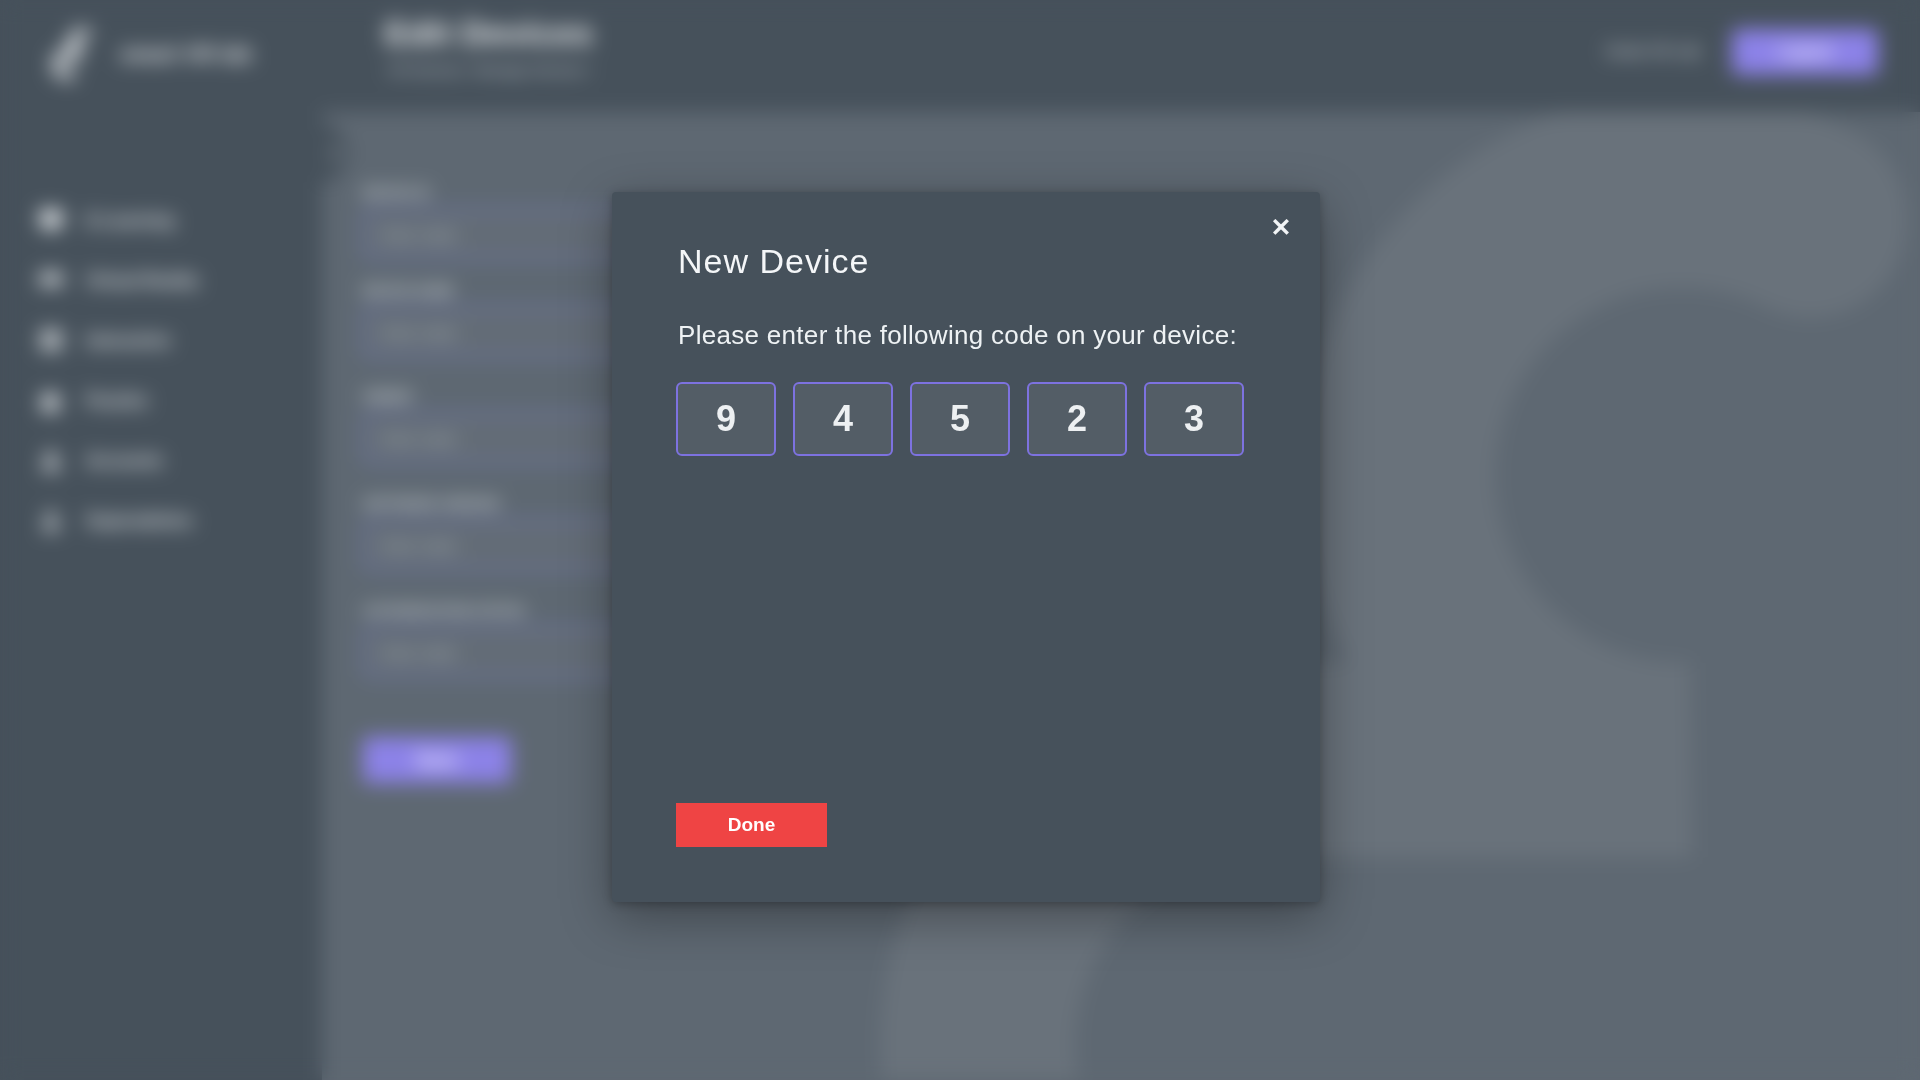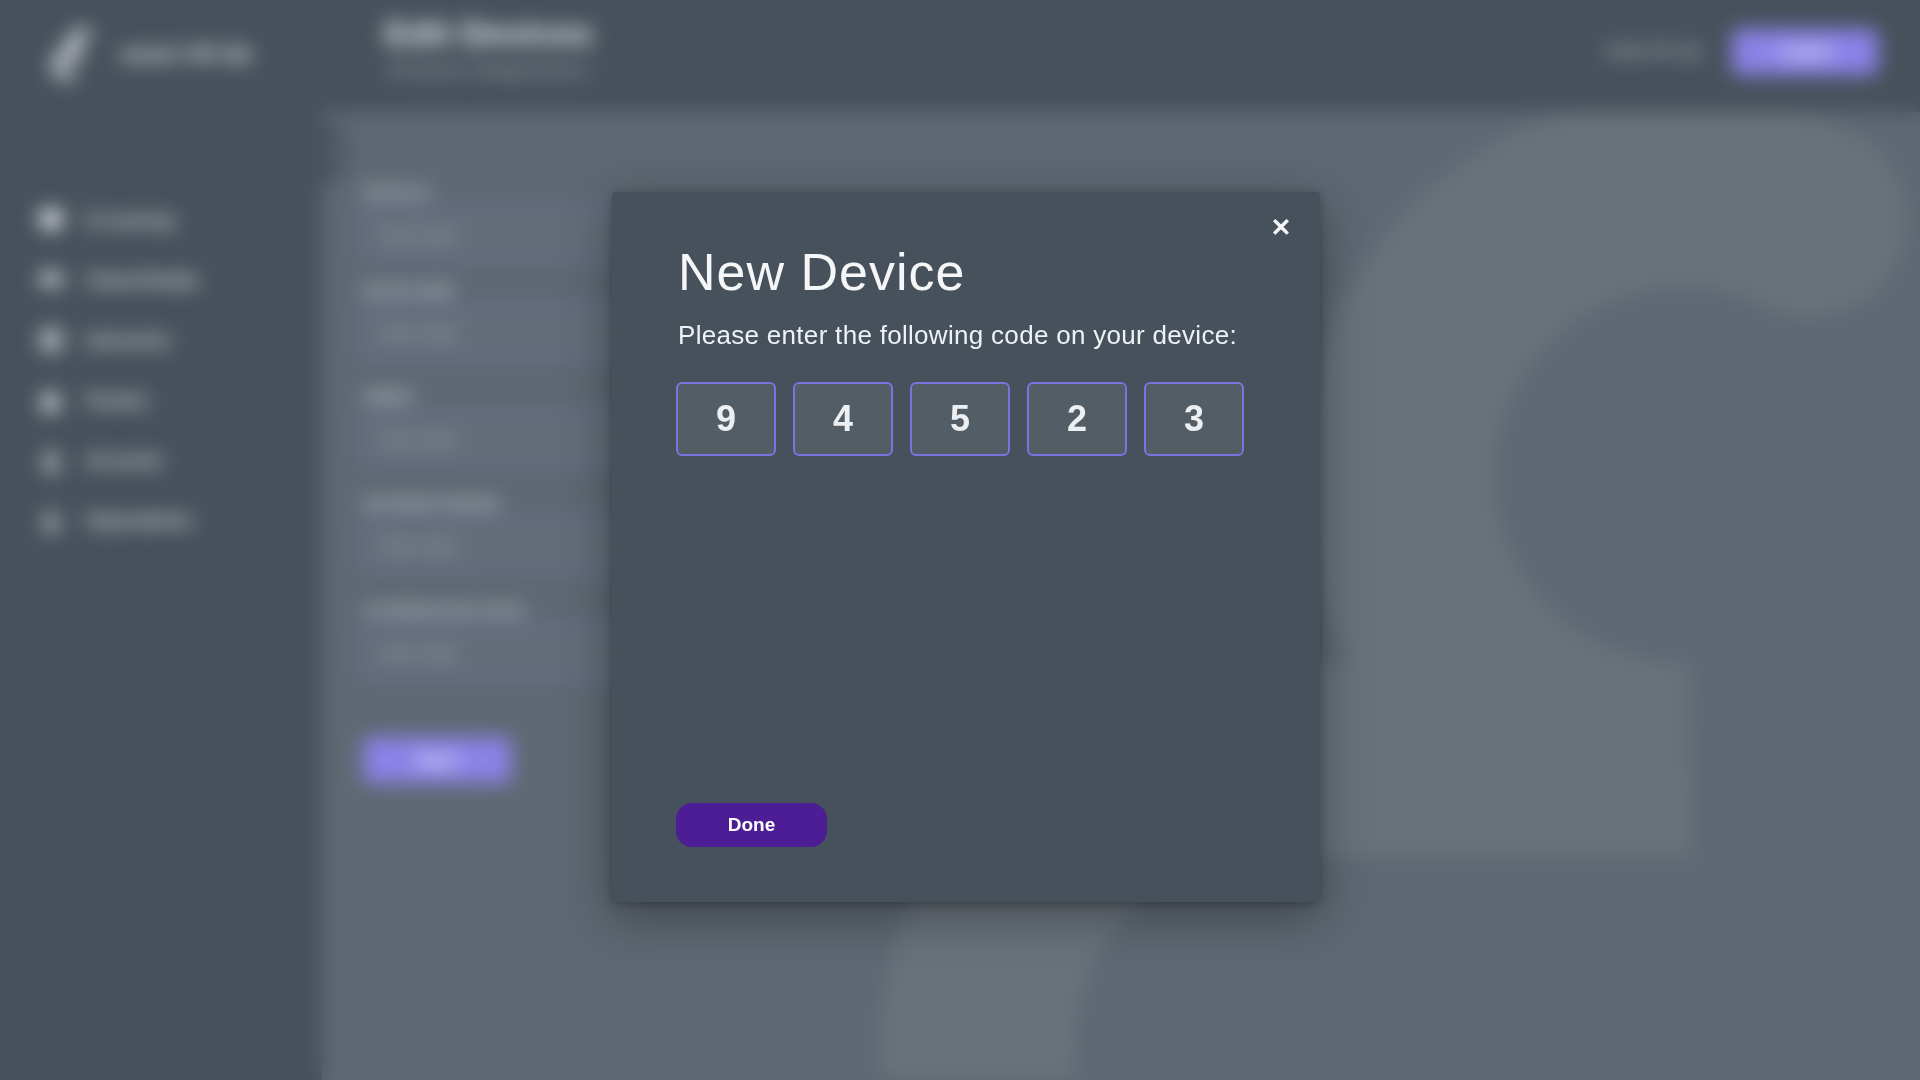--- a/index.html
+++ b/index.html
@@ -45,27 +45,27 @@
     border:2px solid #7a80cf;border-radius:8px;padding:0 16px;color:#dfe4e8;font-size:15px;font-family:inherit;outline:none;}
   .field input::placeholder{color:#b9c1c8;}
   .save-btn{position:absolute;left:41px;top:625px;width:148px;height:46px;background:#8c82e8;border:none;
     border-radius:4px;color:#fff;font-weight:700;font-size:18px;display:flex;align-items:center;justify-content:center;font-family:inherit;}
 
   
   .modal{position:absolute;left:612px;top:192px;width:708px;height:710px;background:#46515b;border-radius:4px;
     box-shadow:0 14px 50px rgba(0,0,0,0.35),0 2px 10px rgba(0,0,0,0.25);}
   .modal-close{position:absolute;top:18px;right:22px;width:34px;height:34px;display:flex;align-items:center;justify-content:center;
     color:#f2f4f6;font-size:25px;font-weight:700;background:none;border:none;font-family:inherit;}
-  .modal-title{position:absolute;left:66px;top:50px;font-size:52px;font-weight:300;letter-spacing:1px;color:#f4f6f8;}
+  .modal-title{position:absolute;left:66px;top:50px;font-size:34px;font-weight:300;letter-spacing:1px;color:#f4f6f8;}
   .modal-instr{position:absolute;left:66px;top:128px;font-size:26px;font-weight:300;letter-spacing:0.3px;color:#eef2f4;}
   .code-row{position:absolute;left:64px;top:190px;display:flex;gap:17px;}
   .code-box{width:100px;height:74px;background:#535d66;border:2px solid #7d72e0;border-radius:6px;box-sizing:border-box;
     display:flex;align-items:center;justify-content:center;font-size:36px;font-weight:700;color:#edf0f2;}
-  .done-btn{position:absolute;left:64px;top:611px;width:151px;height:44px;background:#4c1d95;border:none;
-    border-radius:16px;color:#fff;font-weight:700;font-size:19px;display:flex;align-items:center;justify-content:center;font-family:inherit;}
+  .done-btn{position:absolute;left:64px;top:611px;width:151px;height:44px;background:#ef4444;border:none;
+    border-radius:0;color:#fff;font-weight:700;font-size:19px;display:flex;align-items:center;justify-content:center;font-family:inherit;}
 </style>
 </head>
 <body>
 
 <div class="stage">
 
   <div class="underlay">
     <div class="u-side"></div>
     <div class="u-head"></div>
     <div class="u-main"></div>

